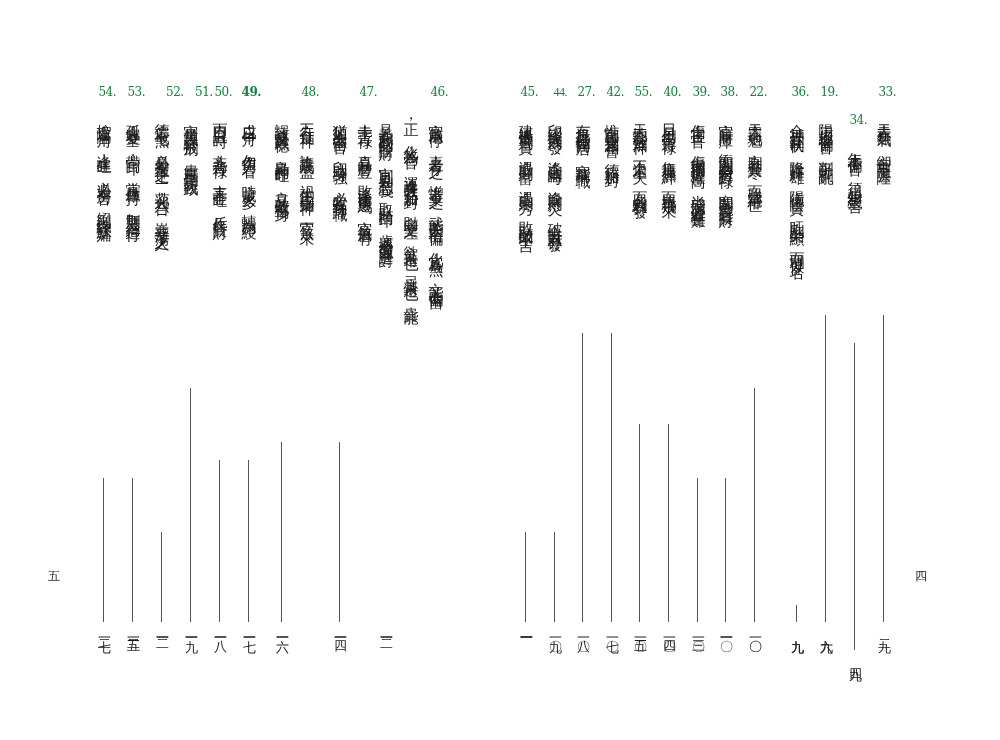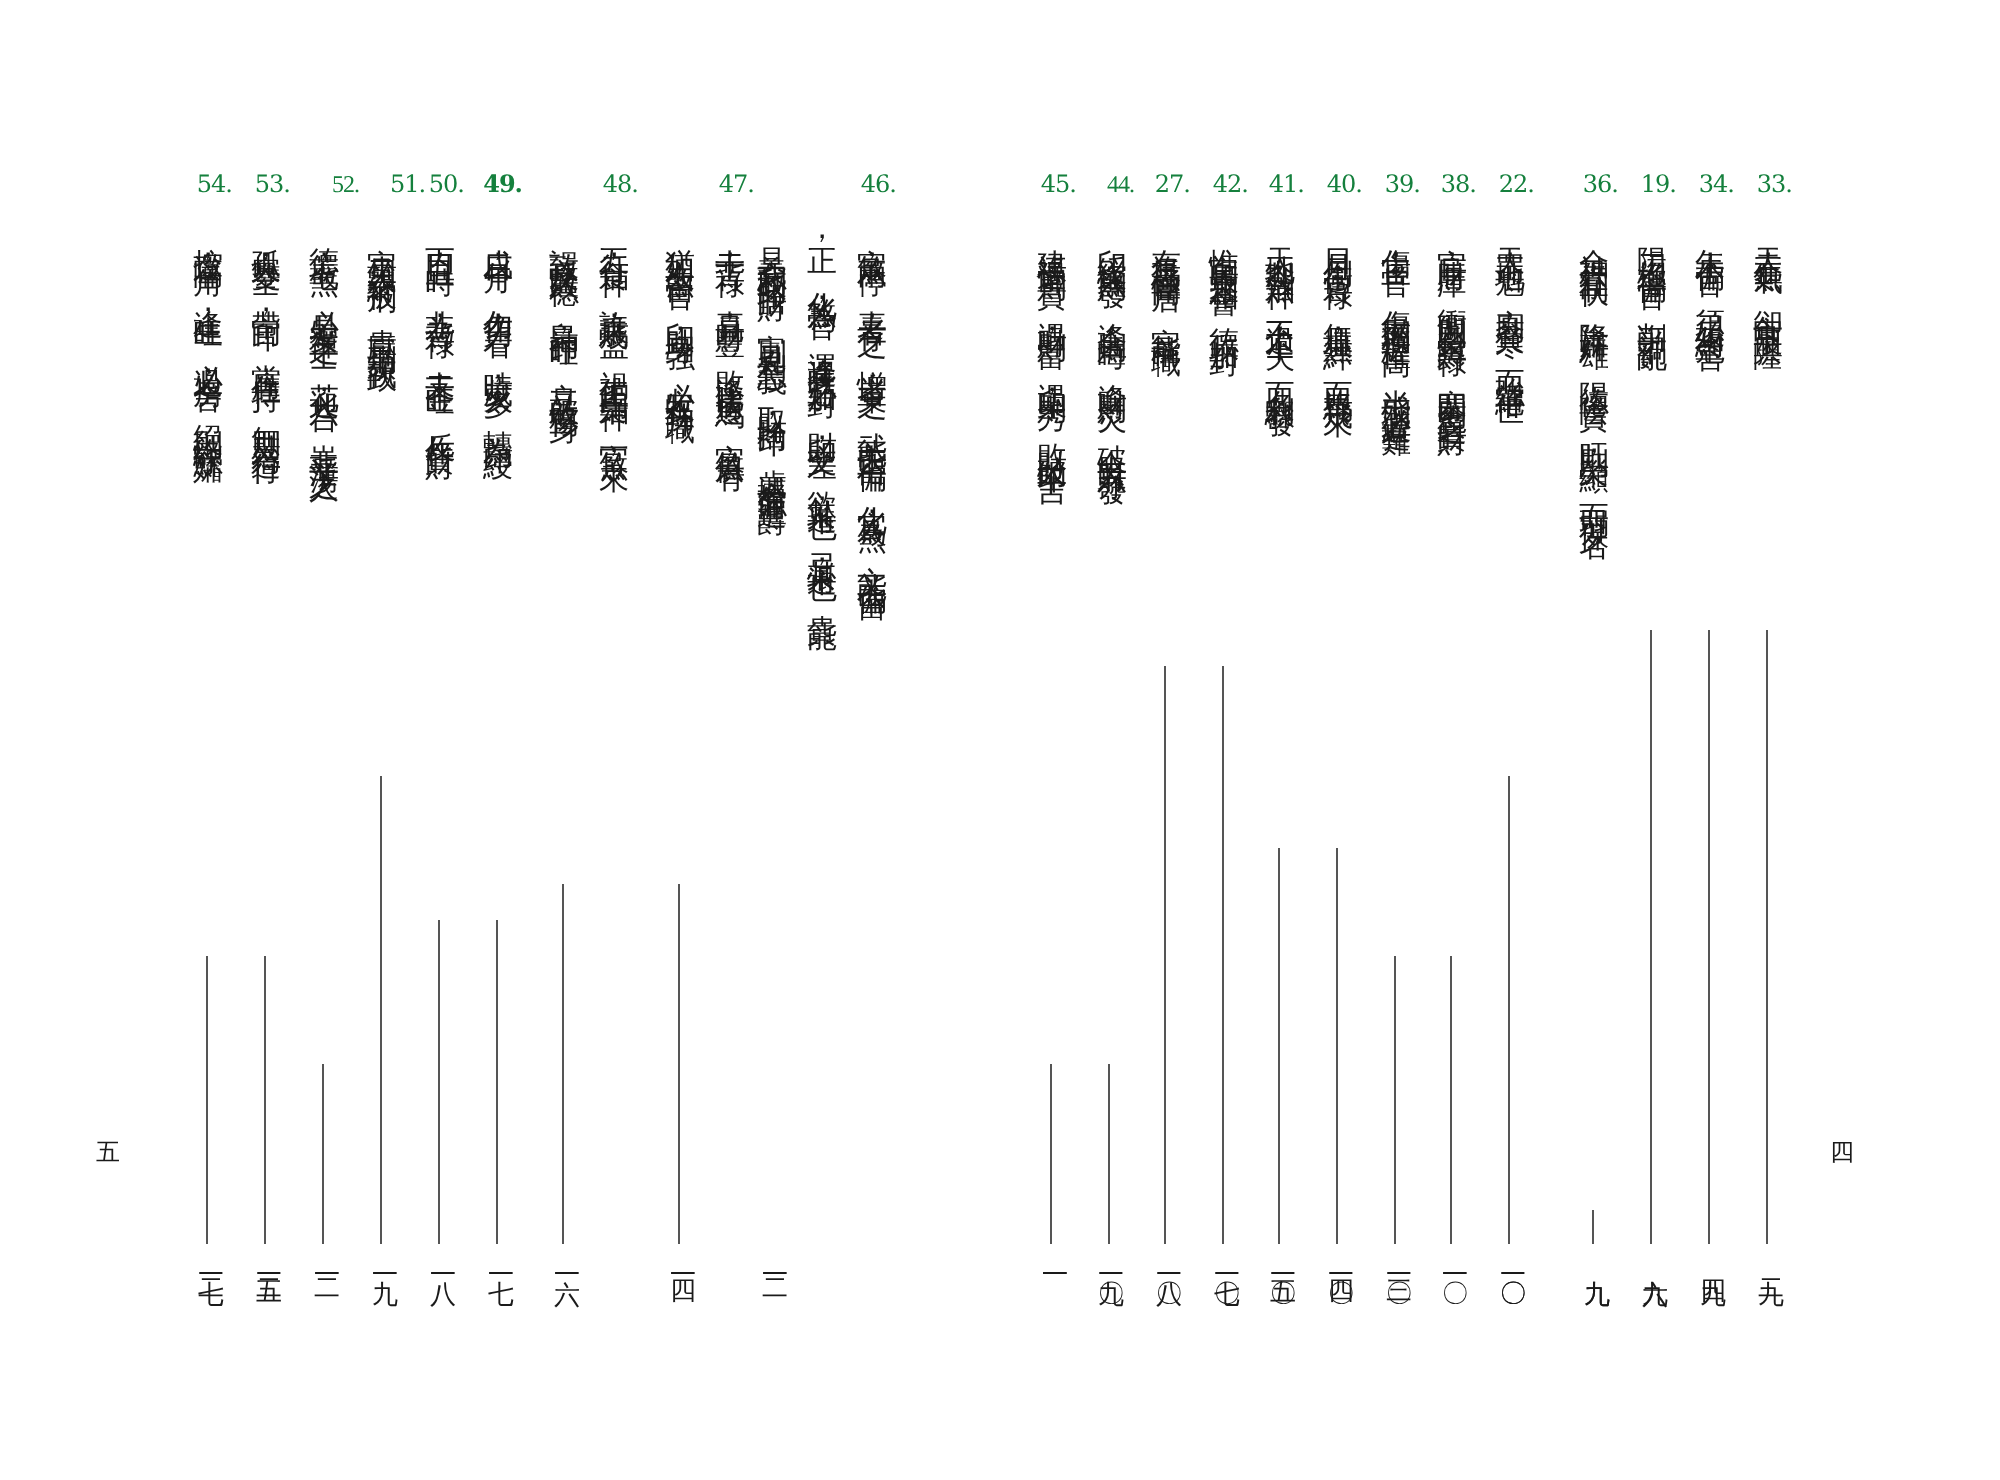--- a/index.html
+++ b/index.html
@@ -70,21 +70,21 @@
       <div class="rule" style="left: 11px; top: 377.9px; height: 162.1px;"></div>
       <div class="pg" style="left: 0px;">一一八</div>
     </div>
     <div class="col" style="left: 179px; width: 24px;">
       <span class="num" style="margin-left: 16px;">51.</span>
       <div class="body" style="left: 0px;">官坐刃頭終被刑，貴壓三刑須執政</div>
       <div class="rule" style="left: 11px; top: 305.5px; height: 234.5px;"></div>
       <div class="pg" style="left: 0px;">一一九</div>
     </div>
     <div class="col" style="left: 150px; width: 24px;">
-      <span class="num" style="margin-left: 16px; font-family: Liberation Serif, serif;">52.</span>
+      <span class="num" style="margin-left: 16px;">52.</span>
       <div class="body" style="left: 0px;">德蓋七煞，必是安禪之士，花迎六合，豈非淫蕩之人</div>
       <div class="rule" style="left: 11px; top: 450.3px; height: 89.7px;"></div>
       <div class="pg" style="left: 0px;">一二一</div>
     </div>
     <div class="col" style="left: 121px; width: 24px;">
       <span class="num" style="margin-left: 0px;">53.</span>
       <div class="body" style="left: 0px;">孤寡雙全，帶官印，當膺住持，無則只為道行</div>
       <div class="rule" style="left: 11px; top: 396px; height: 144px;"></div>
       <div class="pg" style="left: 0px;">一二五</div>
     </div>
@@ -95,21 +95,21 @@
       <div class="pg" style="left: 0px;">一二七</div>
     </div>
   </div>
 <div class="page page-right" id="right">
     <div class="col" style="left: 372px; width: 24px;">
       <span class="num" style="margin-left: 0px;">33.</span>
       <div class="body" style="left: 0px;">天元無氣，卻宜中下興隆</div>
       <div class="rule" style="left: 11px; top: 233.1px; height: 306.9px;"></div>
       <div class="pg" style="left: 0px;">九二</div>
     </div>
-    <div class="col" style="left: 343px; width: 24px;">
+    <div class="col" style="left: 343px; width: 24px; margin-top: 28px;">
       <span class="num" style="margin-left: 0px;">34.</span>
       <div class="body" style="left: 0px;">年本偏官，須忌始終剋害</div>
       <div class="rule" style="left: 11px; top: 233.1px; height: 306.9px;"></div>
       <div class="pg" style="left: 0px;">九四</div>
     </div>
     <div class="col" style="left: 314px; width: 24px;">
       <span class="num" style="margin-left: 0px;">19.</span>
       <div class="body" style="left: 0px;">陽刃極喜偏官，削平禍亂</div>
       <div class="rule" style="left: 11px; top: 233.1px; height: 306.9px;"></div>
       <div class="pg" style="left: 0px;">九六</div>
@@ -138,21 +138,21 @@
       <div class="rule" style="left: 11px; top: 396px; height: 144px;"></div>
       <div class="pg" style="left: 0px;">一〇三</div>
     </div>
     <div class="col" style="left: 157px; width: 24px;">
       <span class="num" style="margin-left: 0px;">40.</span>
       <div class="body" style="left: 0px;">日月倒衝官祿，無填無絆，而祿馬飛來</div>
       <div class="rule" style="left: 11px; top: 341.7px; height: 198.3px;"></div>
       <div class="pg" style="left: 0px;">一〇四</div>
     </div>
     <div class="col" style="left: 128px; width: 24px;">
-      <span class="num" style="margin-left: 0px;">41.</span>
+      <span class="num" style="margin-left: 0px;">55.</span>
       <div class="body" style="left: 0px;">天地制合煞神，不過不失，而名利驟發</div>
       <div class="rule" style="left: 11px; top: 341.7px; height: 198.3px;"></div>
       <div class="pg" style="left: 0px;">一〇五</div>
     </div>
     <div class="col" style="left: 100px; width: 24px;">
       <span class="num" style="margin-left: 0px;">42.</span>
       <div class="body" style="left: 0px;">惟官印最宜相會，德政加封</div>
       <div class="rule" style="left: 11px; top: 251.2px; height: 288.8px;"></div>
       <div class="pg" style="left: 0px;">一〇七</div>
     </div>

